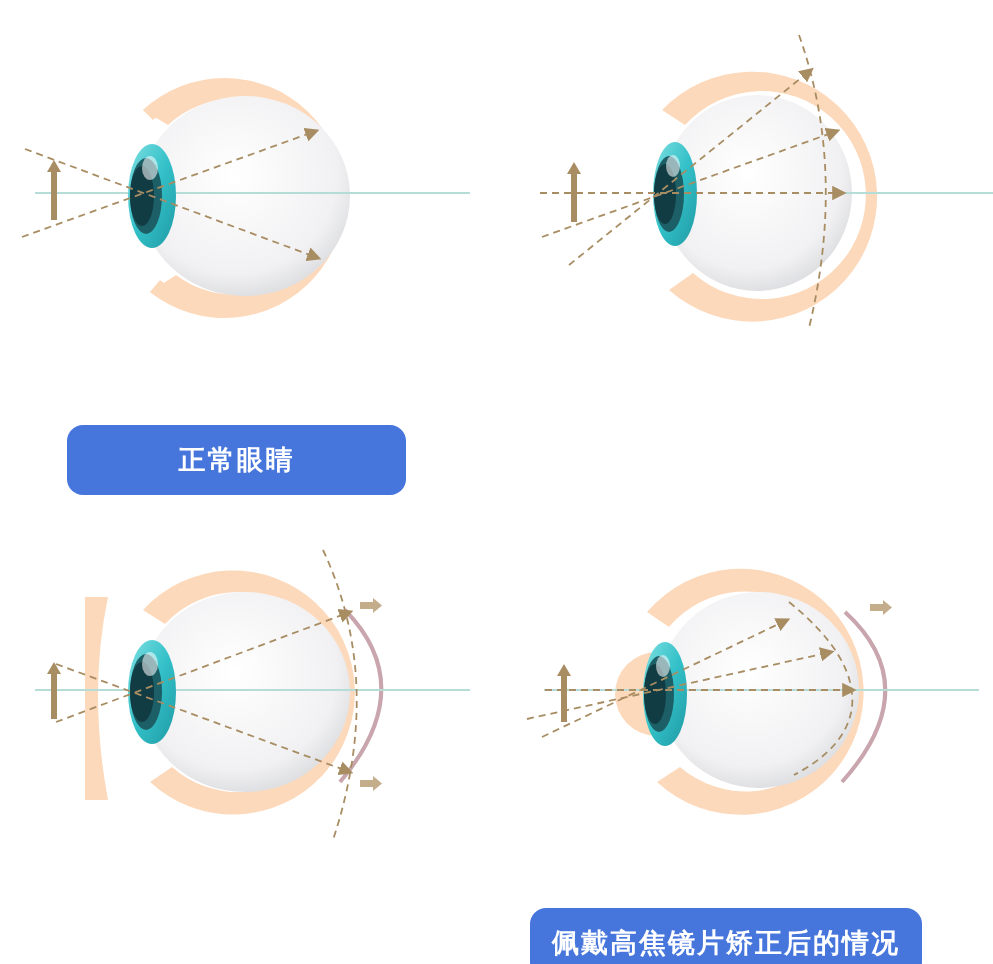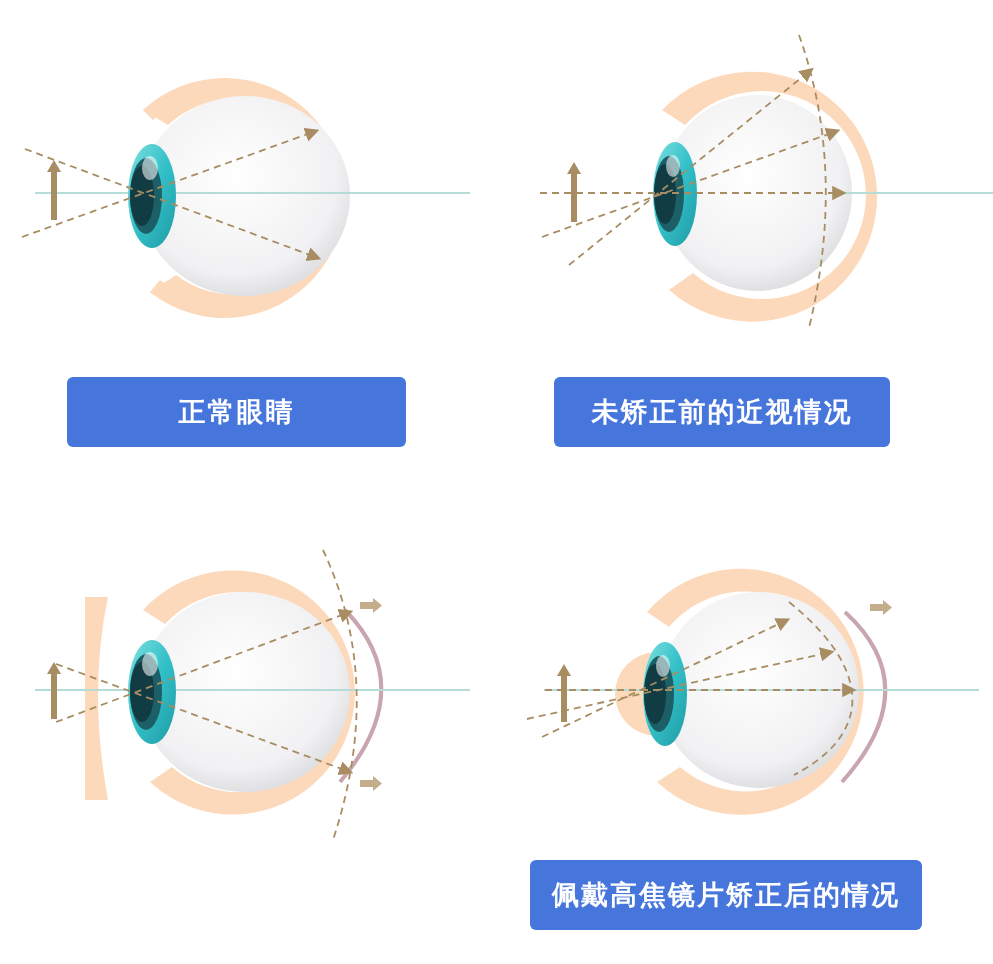--- a/index.html
+++ b/index.html
@@ -1,23 +1,23 @@
 <!DOCTYPE html>
 <html><head>
   <meta charset="utf-8">
   <style>
     html, body { margin: 0; padding: 0; background: #ffffff; }
     body { width: 993px; height: 964px; position: relative; overflow: hidden;
            font-family: "DejaVu Sans", sans-serif; }
     .panel { position: absolute; }
     .diagram { position: absolute; left: 0; top: 0; }
-    .label-box { position: absolute; background: #4675dc; border-radius: 6px;
+    .label-box { position: absolute; background: #4675dc; border-radius: 16px;
                  color: #ffffff; font-weight: bold; font-size: 27px;
                  display: flex; align-items: center; justify-content: center;
-                 letter-spacing: 2px; white-space: nowrap; }
+                 letter-spacing: 2px; white-space: nowrap; margin-top: 48px; }
   </style>
 </head>
 <body>
 
 <div class="panel" style="left:0;top:0;width:496px;height:460px;">
   <svg class="diagram" width="496" height="370" viewBox="0 0 496 370">
     <defs>
       <radialGradient id="ball1" cx="0.45" cy="0.4" r="0.65">
         <stop offset="0" stop-color="#ffffff"></stop>
         <stop offset="0.75" stop-color="#f1f1f3"></stop>
@@ -80,21 +80,20 @@
     <ellipse cx="176" cy="166" rx="7" ry="11" fill="#ffffff" opacity="0.55"></ellipse>
     <line x1="77" y1="222" x2="77" y2="172" stroke="#a88d63" stroke-width="6"></line>
     <path d="M70,174 L77,162 L84,174 Z" fill="#a88d63"></path>
 
     <path d="M302,35 Q350,170 312,328" stroke="#a88d63" stroke-width="1.8" stroke-dasharray="7,5" fill="none"></path>
 
     <line x1="43" y1="193" x2="346" y2="193" stroke="#a88d63" stroke-width="1.8" stroke-dasharray="7,5" marker-end="url(#arr2)"></line>
     <line x1="45" y1="237" x2="340" y2="131" stroke="#a88d63" stroke-width="1.8" stroke-dasharray="7,5" marker-end="url(#arr2)"></line>
     <line x1="72" y1="265" x2="314" y2="70" stroke="#a88d63" stroke-width="1.8" stroke-dasharray="7,5" marker-end="url(#arr2)"></line>
   </svg>
-  <div class="label-box" style="left:57px;top:377px;width:336px;height:70px;">未矫正前的近视情况</div>
 </div>
 
 <div class="panel" style="left:0;top:482px;width:496px;height:482px;">
   <svg class="diagram" width="496" height="370" viewBox="0 0 496 370">
     <defs>
       <radialGradient id="ball3" cx="0.45" cy="0.4" r="0.65">
         <stop offset="0" stop-color="#ffffff"></stop>
         <stop offset="0.75" stop-color="#f1f1f3"></stop>
         <stop offset="1" stop-color="#d8d9dc"></stop>
       </radialGradient>

